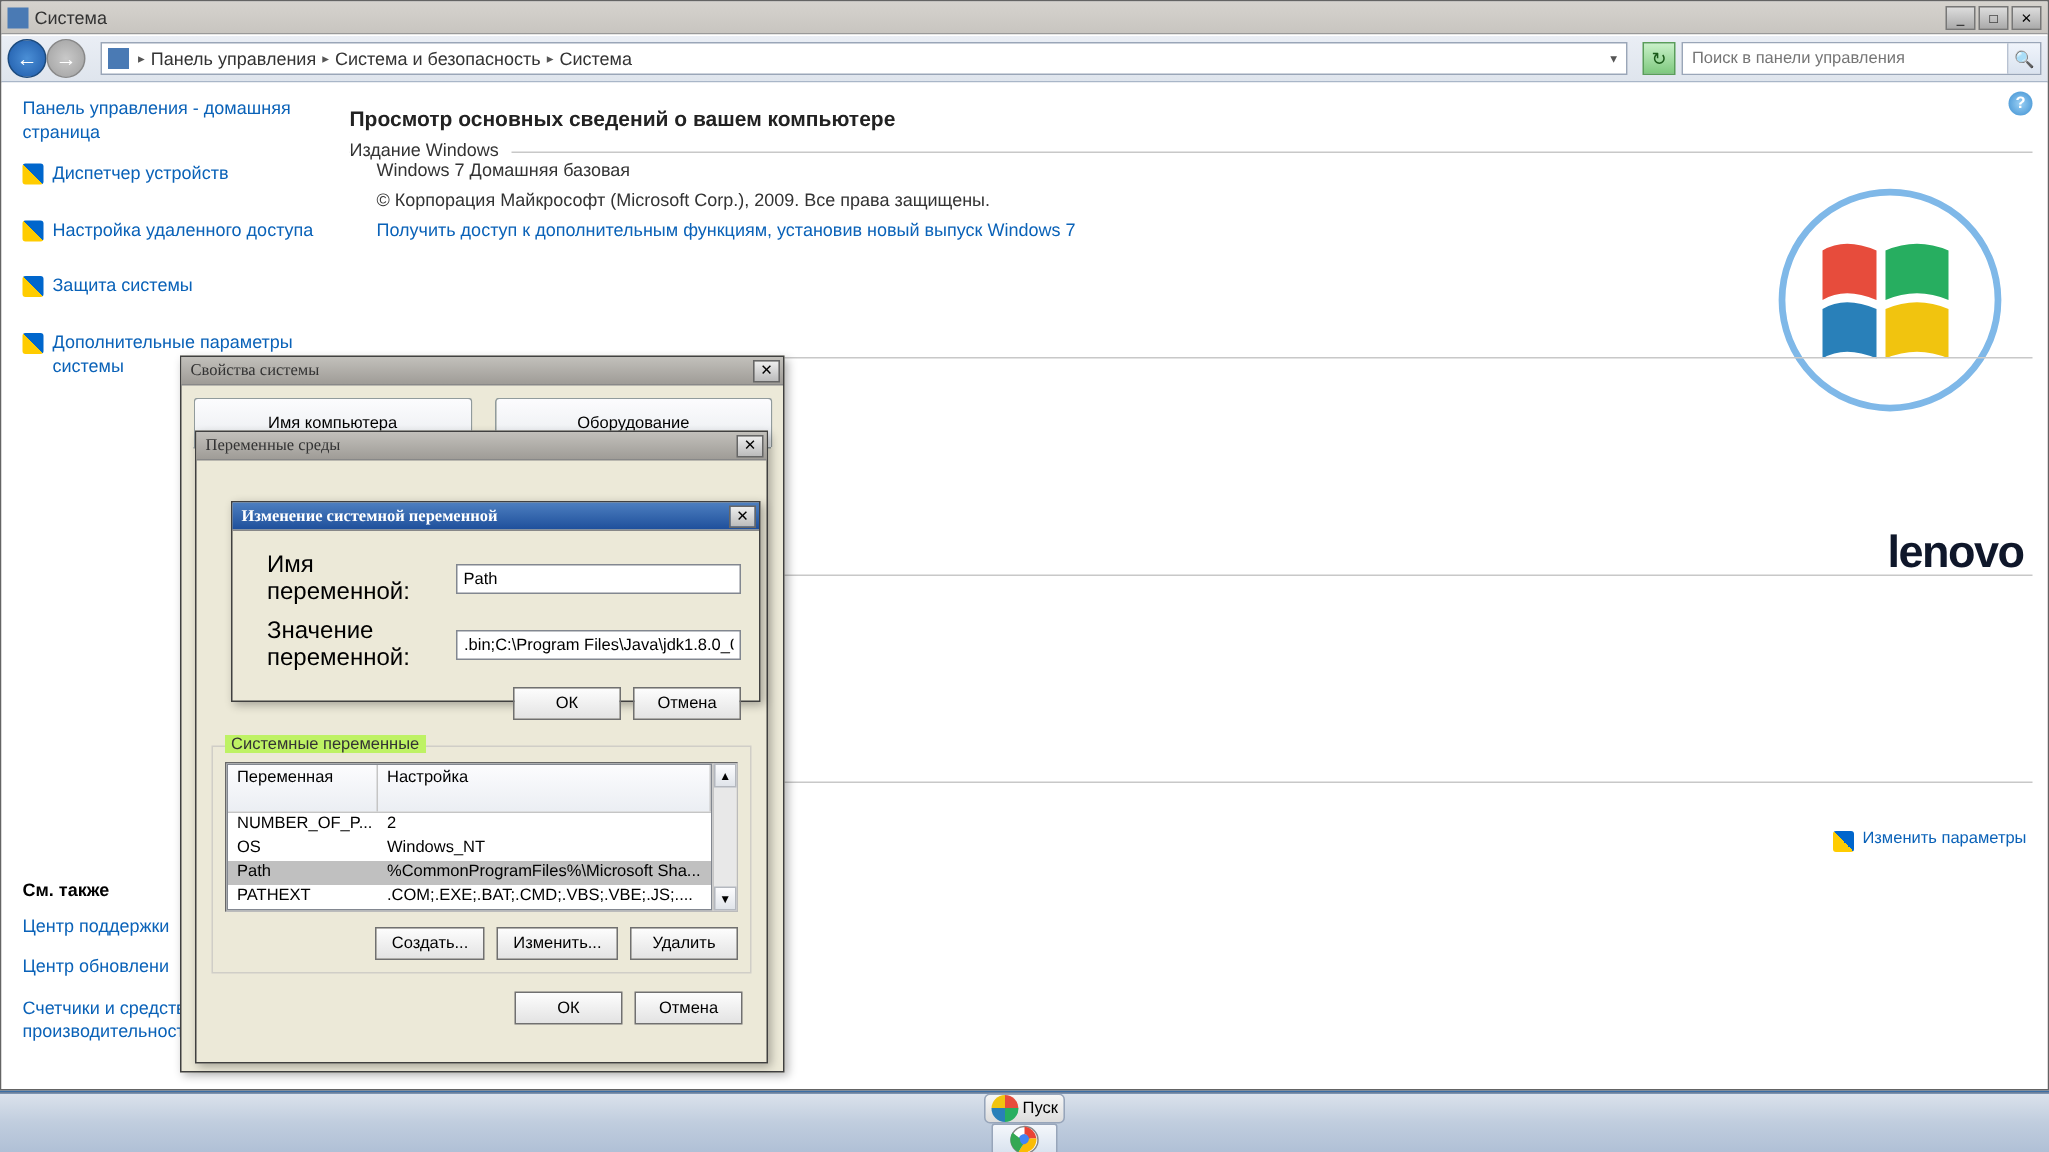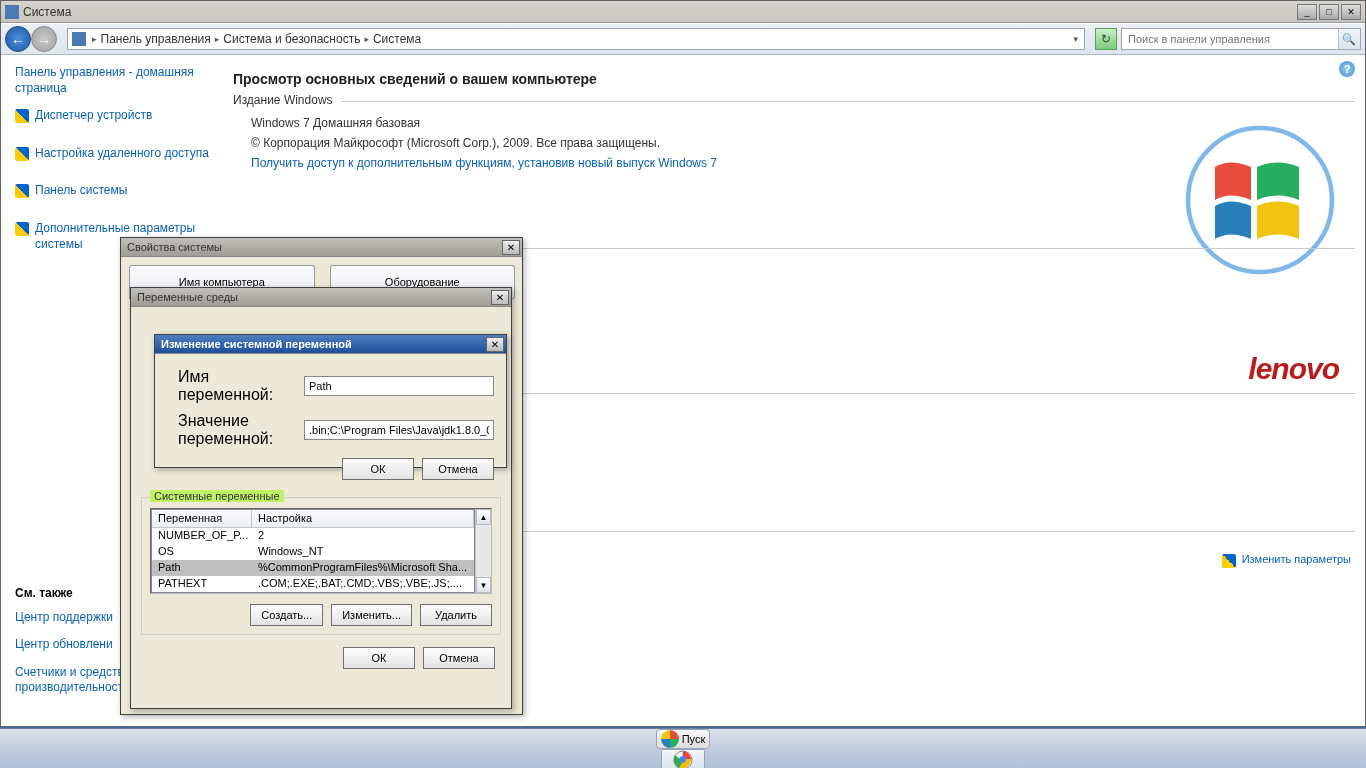--- a/index.html
+++ b/index.html
@@ -30,52 +30,52 @@
 .content { display: flex; height: calc(100% - 54px); background: #fff; }
 .sidebar { width: 222px; padding: 10px 0 10px 14px; }
 .sidebar a { display: block; color: #0a62b8; text-decoration: none; margin-bottom: 12px; font-size: 12px; line-height: 1.3; }
 .sidebar-item-shield { display: flex; align-items: flex-start; gap: 6px; margin-bottom: 10px; }
 .shield-icon { width: 14px; height: 14px; background: linear-gradient(45deg,#ffcc00 50%,#0066cc 50%); border-radius: 2px; flex-shrink: 0; margin-top: 1px; }
 .see-also { position: absolute; left: 14px; bottom: 18px; width: 200px; }
 .see-also .hdr { font-weight: bold; color: #000; font-size: 12px; margin-bottom: 10px; }
 
 .main-pane { flex: 1; padding: 16px 10px 10px 10px; position: relative; overflow: hidden; }
 .main-pane h1 { font-size: 14px; font-weight: 600; color: #222; margin-bottom: 14px; }
-.fieldset-look { border-top: 1px solid #c8c8c8; padding-top: 14px; margin-bottom: 18px; position: relative; }
+.fieldset-look { border-top: 1px solid #c8c8c8; padding-top: 4px; margin-bottom: 18px; position: relative; }
 .fieldset-look .legend { position: absolute; top: -9px; left: 0; background: #fff; padding-right: 8px; font-size: 12px; color: #333; }
 .info-line { font-size: 12px; color: #333; margin-left: 18px; margin-bottom: 6px; }
 .info-link { color: #0a62b8; cursor: pointer; }
 .win-logo { position: absolute; right: 30px; top: 70px; width: 150px; height: 150px; }
-.lenovo-logo { position: absolute; right: 26px; top: 297px; font-size: 30px; font-style: italic; font-weight: bold; color: #b91c1c; font-family: 'Arial Black', sans-serif; letter-spacing: -1px; }
+.lenovo-logo { position: absolute; right: 16px; top: 297px; font-size: 30px; font-weight: bold; color: #0f172a; font-family: 'Arial Black', sans-serif; letter-spacing: -1px; }
 .help-icon { position: absolute; right: 10px; top: 6px; width: 16px; height: 16px; border-radius: 50%; background: radial-gradient(#9bd0f5,#3b8ed0); color: #fff; display: flex; align-items: center; justify-content: center; font-weight: bold; cursor: pointer; font-size: 11px; }
 .change-params { position: absolute; right: 14px; top: 498px; display: flex; align-items: flex-start; gap: 6px; font-size: 12px; }
 .change-params a { color: #0a62b8; text-decoration: none; }
 .sys-row { display: flex; margin-left: 18px; font-size: 12px; color: #333; margin-bottom: 6px; }
 .activation-row { margin-left: 18px; display: flex; gap: 6px; font-size: 12px; margin-top: 4px; }
 .activation-row a { color: #0a62b8; text-decoration: none; }
 
 
 .dialog { position: absolute; background: #ece9d8; border: 1px solid #404040; box-shadow: 2px 2px 6px rgba(0,0,0,.3); }
 .dlg-titlebar { height: 19px; background: linear-gradient(#c2c0bb,#9f9c97); display: flex; align-items: center; padding: 0 2px 0 6px; color: #fff; font-size: 11px; border-bottom: 1px solid #888; }
-.dlg-titlebar .txt { flex: 1; color: #333; font-weight: normal; }
+.dlg-titlebar .txt { flex: 1; color: #333; font-weight: normal; font-family: Liberation Serif, serif; }
 .dlg-close { width: 18px; height: 15px; background: linear-gradient(#eee,#bbb); border: 1px solid #666; display: flex; align-items: center; justify-content: center; cursor: pointer; font-size: 10px; color: #000; }
 .dlg-body { padding: 8px; }
 .tabs { display: flex; height: 34px; border-bottom: 1px solid #919b9c; gap: 16px; }
 .tab { flex: 1; background: linear-gradient(#fcfcfe,#e9ecef); border: 1px solid #919b9c; border-bottom: none; margin-right: -1px; display: flex; align-items: center; justify-content: center; font-size: 11px; cursor: pointer; border-top-left-radius: 3px; border-top-right-radius: 3px; }
 #sysprop { left: 120px; top: 237px; width: 403px; height: 478px; z-index: 10; }
 #envvars { left: 130px; top: 287px; width: 382px; height: 422px; z-index: 20; }
 #editvar { left: 154px; top: 334px; width: 353px; height: 134px; z-index: 30; }
 #editvar .dlg-titlebar { background: linear-gradient(#4d7fc0,#1e4f9b); }
 #editvar .dlg-titlebar .txt { color: #fff; font-weight: bold; }
 #editvar .dlg-close { color: #000; }
 
 .fs { border: 1px solid #d0cec7; margin: 6px 2px; padding: 10px 8px 8px; position: relative; }
 .fs .leg { position: absolute; top: -8px; left: 8px; background: #bef264; padding: 0 4px; font-size: 11px; color: #333; }
 .var-table { width: 100%; border: 1px solid #828790; background: #fff; }
-.var-table .thead { display: flex; background: linear-gradient(#fcfcfe,#ebeef3); border-bottom: 1px solid #c5c5c5; height: 18px; }
+.var-table .thead { display: flex; background: linear-gradient(#fcfcfe,#ebeef3); border-bottom: 1px solid #c5c5c5; height: 32px; }
 .var-table .thead div { padding: 2px 6px; font-size: 11px; border-right: 1px solid #c5c5c5; }
 .var-table .row { display: flex; height: 16px; }
 .var-table .row div { padding: 1px 6px; font-size: 11px; white-space: nowrap; overflow: hidden; }
 .var-table .row.selected { background: #c0c0c0; }
 .col1 { width: 100px; }
 .col2 { flex: 1; }
 .scrollbar-v { width: 16px; background: #e8e8e8; border-left: 1px solid #c5c5c5; display: flex; flex-direction: column; }
 .sb-btn { height: 16px; background: linear-gradient(#fcfcfe,#e0e4ea); border: 1px solid #b4b8bf; display: flex; align-items: center; justify-content: center; font-size: 8px; cursor: pointer; }
 .btn-row { display: flex; justify-content: flex-end; gap: 8px; margin-top: 10px; }
 .btn { min-width: 72px; height: 22px; background: linear-gradient(#fdfdfd,#e3e3e3); border: 1px solid #707070; font-size: 11px; cursor: pointer; padding: 0 10px; }
@@ -142,21 +142,21 @@
       <div class="sidebar-item-shield">
         <span class="shield-icon"></span>
         <a>Диспетчер устройств</a>
       </div>
       <div class="sidebar-item-shield">
         <span class="shield-icon"></span>
         <a>Настройка удаленного доступа</a>
       </div>
       <div class="sidebar-item-shield">
         <span class="shield-icon"></span>
-        <a>Панель системы</a>
+        <a>Защита системы</a>
       </div>
       <div class="sidebar-item-shield">
         <span class="shield-icon"></span>
         <a>Дополнительные параметры системы</a>
       </div>
       <div class="see-also">
         <div class="hdr">См. также</div>
         <a>Центр поддержки</a>
         <a>Центр обновлени</a>
         <a>Счетчики и средства производительност</a>

